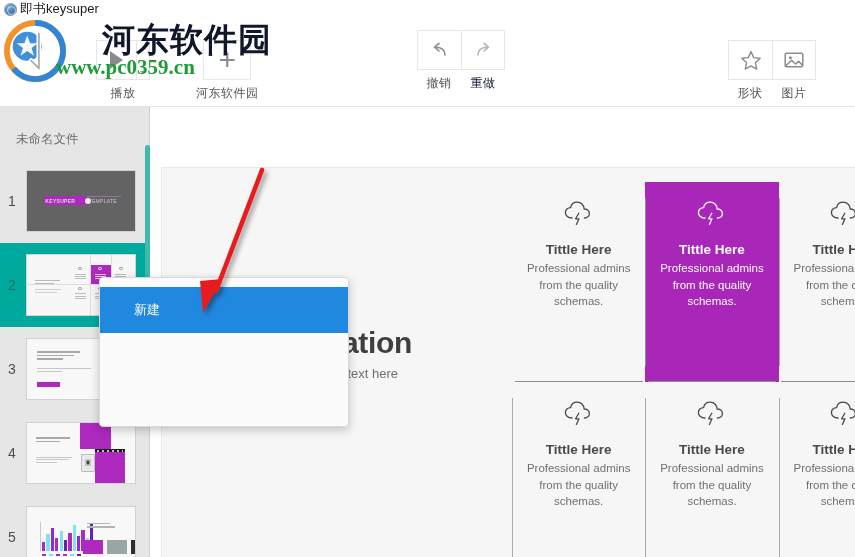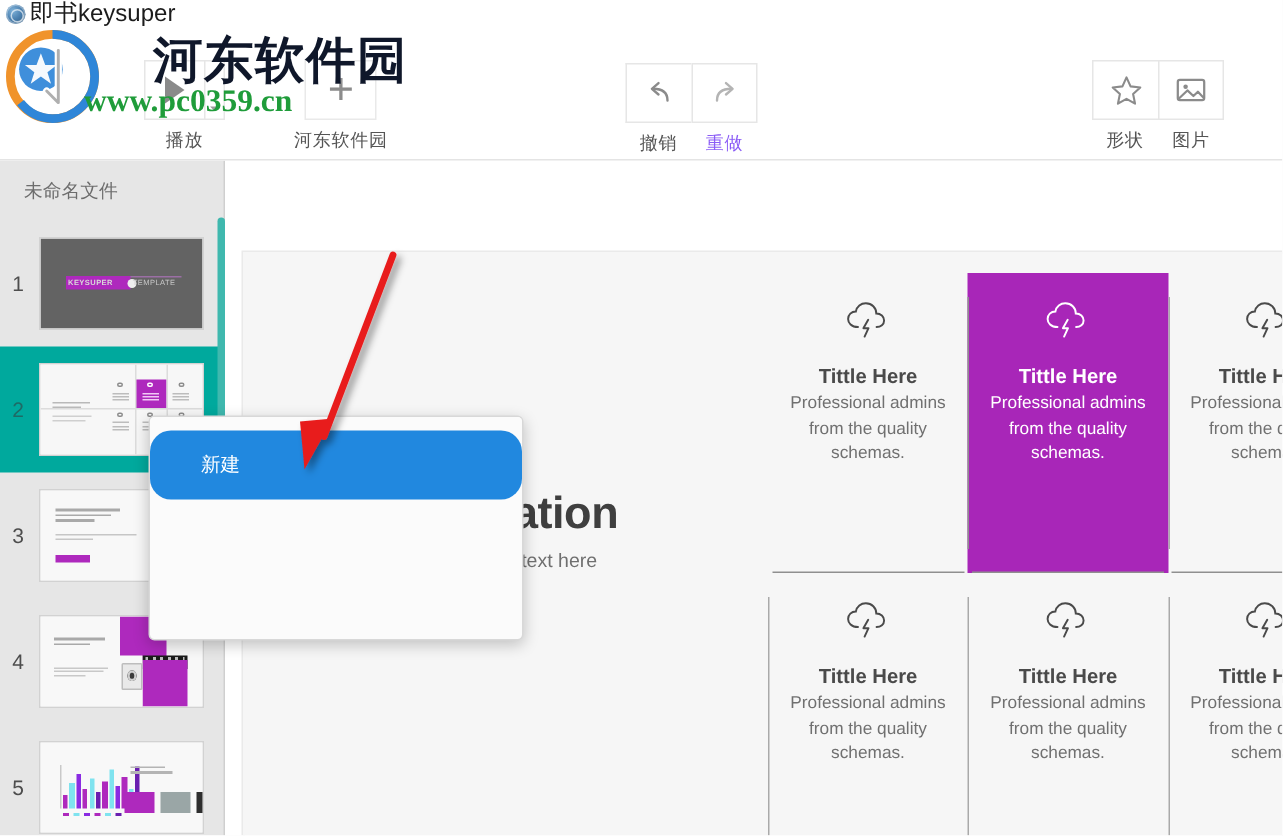--- a/index.html
+++ b/index.html
@@ -20,42 +20,42 @@
   .title-icon {
     width: 13px; height: 13px; border-radius: 50%;
     background: radial-gradient(circle at 35% 32%, #7fb2d9 0%, #4a7fae 48%, #2d5476 100%);
     position: relative; flex: 0 0 auto; margin-right: 3px;
     box-shadow: inset 0 0 0 1px rgba(255,255,255,.35);
   }
   .title-icon::after {
     content:""; position:absolute; left:3px; top:3px; width:7px; height:7px;
     border-radius:50%; border:1px solid rgba(255,255,255,.65);
   }
-  .title-text { font-size: 16px; color: #1c1c1c; letter-spacing: 0; white-space: nowrap; }
+  .title-text { font-size: 13px; color: #1c1c1c; letter-spacing: 0; white-space: nowrap; }
 
   
   .toolbar {
     position: absolute; left: 0; top: 18px; width: 855px; height: 89px;
     background: #ffffff; border-bottom: 1px solid #e4e4e4; z-index: 20;
   }
   .tb-group { position: absolute; display: flex; align-items: flex-start; }
   .tb-btn {
     display: flex; flex-direction: column; align-items: center;
     cursor: default; user-select: none;
   }
   .tb-icon-box {
     width: 48px; height: 40px; border: 1px solid #e6e6e6; background: #fff;
     display: flex; align-items: center; justify-content: center;
   }
   .tb-icon-box.narrow { width: 44px; }
   .tb-label {
     font-size: 12px; color: #555; margin-top: 5px; white-space: nowrap;
     letter-spacing: .5px;
   }
-  .tb-label.dim { color: #8b5cf6; }
+  .tb-label.dim { color: #0f172a; }
 
   
   .play-wrap { display:flex; }
   .play-main { width: 40px; height: 40px; border:1px solid #e6e6e6; border-right:none;
                display:flex; align-items:center; justify-content:center; background:#fff; }
   .play-arrow { width:0; height:0; border-left: 13px solid #8a8a8a;
                 border-top: 9px solid transparent; border-bottom: 9px solid transparent; }
   .play-caret { width: 14px; height: 40px; border:1px solid #e6e6e6;
                 display:flex; align-items:flex-end; justify-content:center;
                 padding-bottom:5px; background:#fff; }
@@ -84,21 +84,21 @@
     letter-spacing: 0; white-space: nowrap;
   }
 
   
   .slide-panel {
     position:absolute; left:0; top:107px; width:150px; height:450px;
     background: #e6e6e6; overflow:hidden; z-index: 10;
   }
   .panel-head {
     height: 40px; display:flex; align-items:center; padding-left: 16px;
-    font-size: 12.5px; color:#6d6d6d;
+    font-size: 12.5px; color:#6d6d6d;margin-top:12px;
   }
   .slide-item { position:relative; height: 84px; display:flex; align-items:center; }
   .slide-item.selected { background:#00a99d; }
   .slide-num {
     width: 26px; text-align:center; font-size: 14px; color:#4d4d4d; flex:0 0 auto;
     padding-right: 2px;
   }
   .slide-item.selected .slide-num { color:#1e6b66; }
   .slide-thumb {
     width: 110px; height: 62px; background:#fff; border:1px solid #d2d2d2;
@@ -223,21 +223,21 @@
 
   
   .ctxmenu {
     position:absolute; left:99px; top:277px; width:250px; height:150px;
     background:#fbfbfb; border:1px solid #d8d8d8; border-radius:4px;
     box-shadow: 0 3px 10px rgba(0,0,0,.22); z-index: 40; overflow:hidden;
   }
   .ctx-item {
     height: 46px; display:flex; align-items:center; padding-left: 34px;
     font-size: 13px; color:#3a3a3a; border-bottom:1px solid #ececec;
-    background:#fbfbfb; cursor:default;border-radius:14px;
+    background:#fbfbfb; cursor:default;
   }
   .ctx-item:last-child { border-bottom:none; }
   .ctx-item.active { background:#2188df; color:#ffffff; border-bottom-color:#2188df; }
   .ctx-top-pad { height: 9px; background:#fbfbfb; }
 
   
   .annot { position:absolute; left:0; top:0; width:855px; height:557px;
            pointer-events:none; z-index: 45; }
 </style>
 </head>
@@ -266,21 +266,21 @@
       </div>
 
       <div class="tb-btn" style="margin-left:46px;">
         <div class="tb-icon-box" style="border-color:#e9e9e9;">
           <span class="plus-glyph">+</span>
         </div>
         <div class="tb-label">河东软件园</div>
       </div>
     </div>
 
-    <div class="tb-group" style="left:417px; top:24px;justify-content:center;">
+    <div class="tb-group" style="left:417px; top:12px;justify-content:center;">
       <div class="tb-btn">
         <div class="tb-icon-box narrow" style="border-right:none;">
           <svg class="ic" width="22" height="20" viewBox="0 0 22 20">
             <path d="M16 15 C16 9.5 12 7.2 6.4 7.2" stroke="#8b8b8b" stroke-width="1.6" fill="none" stroke-linecap="round"></path>
             <path d="M10 3.4 L5.6 7.2 L10 11" stroke="#8b8b8b" stroke-width="1.6" fill="none" stroke-linecap="round" stroke-linejoin="round"></path>
           </svg>
         </div>
         <div class="tb-label">撤销</div>
       </div>
       <div class="tb-btn">

